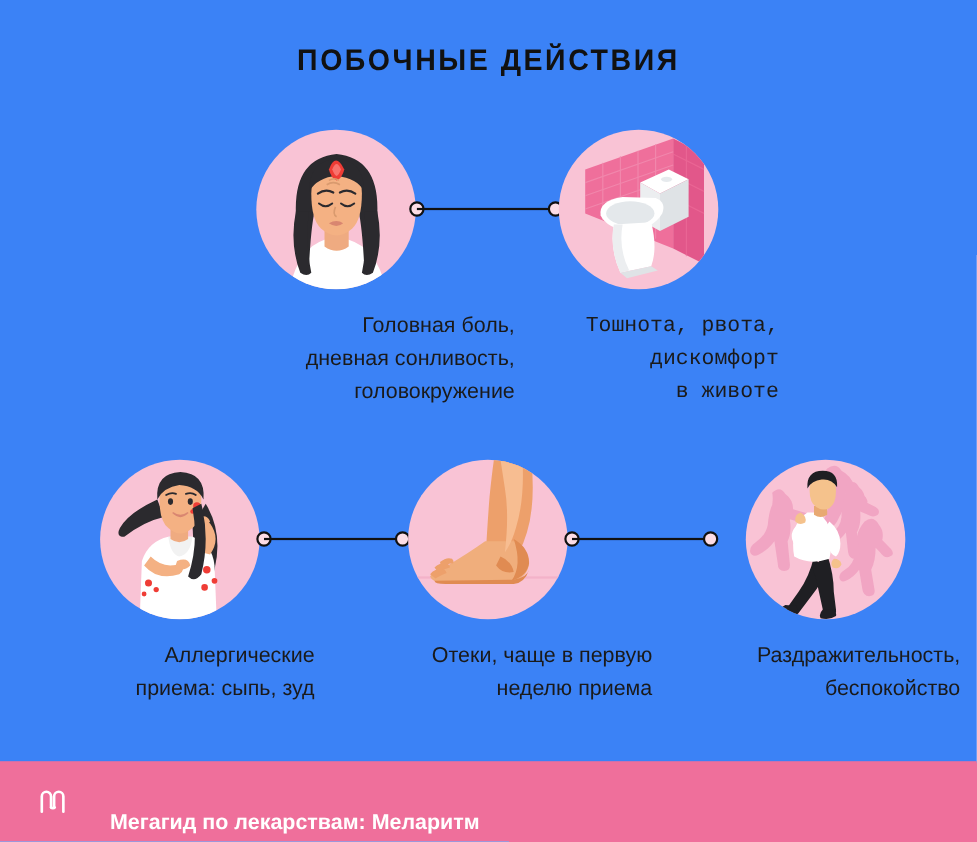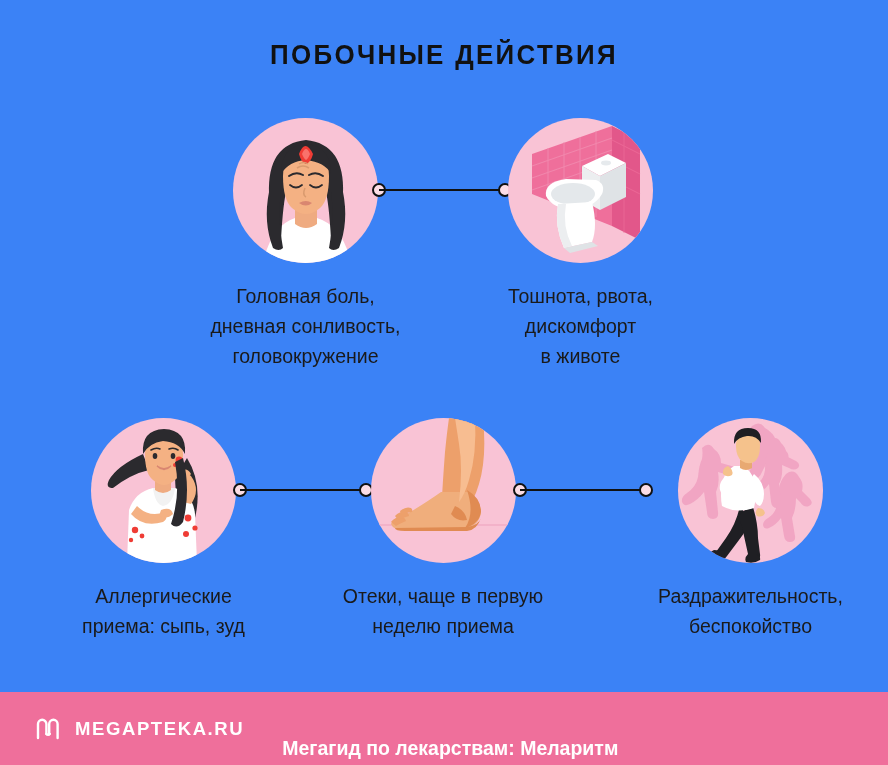--- a/index.html
+++ b/index.html
@@ -54,21 +54,21 @@
     position: relative;
     width: 145px;
     height: 145px;
     border-radius: 50%;
     background: #f9c3d5;
     overflow: hidden;
   }
   .caption {
     position: absolute;
     top: 163px;
-    text-align: center;
+    text-align: right;
     font-size: 19.5px;
     line-height: 30px;
     color: #1a1a1a;
     white-space: pre-line;
   }
 
   
   .connector {
     position: absolute;
     height: 14px;
@@ -213,21 +213,21 @@
           <ellipse cx="98" cy="45" rx="5" ry="2.4" fill="#e6eaed"></ellipse>
 
           <path d="M38 78 Q36 64 58 61 L88 62 Q98 66 94 76 Q86 90 64 92 Q44 90 38 78 Z" fill="#ffffff"></path>
           <ellipse cx="65" cy="76" rx="22" ry="11" fill="#e4e8eb"></ellipse>
 
           <path d="M50 86 L84 84 Q90 108 84 124 L56 130 Q46 108 50 86 Z" fill="#ffffff"></path>
           <path d="M50 86 Q46 108 56 130 L64 128 Q54 108 58 86 Z" fill="#eceef0"></path>
           <path d="M56 130 L84 124 L90 128 L62 135 Z" fill="#dfe3e6"></path>
         </svg>
       </div>
-      <div class="caption" style="left:-55px; width:255px;">Тошнота, рвота,
+      <div class="caption" style="left:-55px; width:255px;font-family:Liberation Mono, monospace;">Тошнота, рвота,
 дискомфорт
 в животе</div>
     </div>
   </div>
 
   <div class="row row-2">
 
     <div class="item" style="left:91px;">
       <div class="circle">
         <svg class="ill" viewBox="0 0 145 145" xmlns="http://www.w3.org/2000/svg" aria-hidden="true">
@@ -350,17 +350,16 @@
 беспокойство</div>
     </div>
   </div>
 
   <div class="footer">
     <svg class="footer-logo-mark" viewBox="0 0 28 28" xmlns="http://www.w3.org/2000/svg" aria-hidden="true">
       <path d="M4 23 L4 9 a4.2 4.2 0 0 1 8.4 0 L12.4 19
                M23.6 23 L23.6 9 a4.2 4.2 0 0 0 -8.4 0 L15.2 19" fill="none" stroke="#ffffff" stroke-width="2.4" stroke-linecap="round"></path>
       <path d="M12.4 19 a2.2 2.2 0 0 0 3.4 0" fill="none" stroke="#ffffff" stroke-width="2.4" stroke-linecap="round"></path>
     </svg>
-    <span class="footer-brand">MEGAPTEKA.RU</span>
     <span class="footer-tagline">Мегагид по лекарствам: Меларитм</span>
   </div>
 
 </div>
 
 </body></html>

